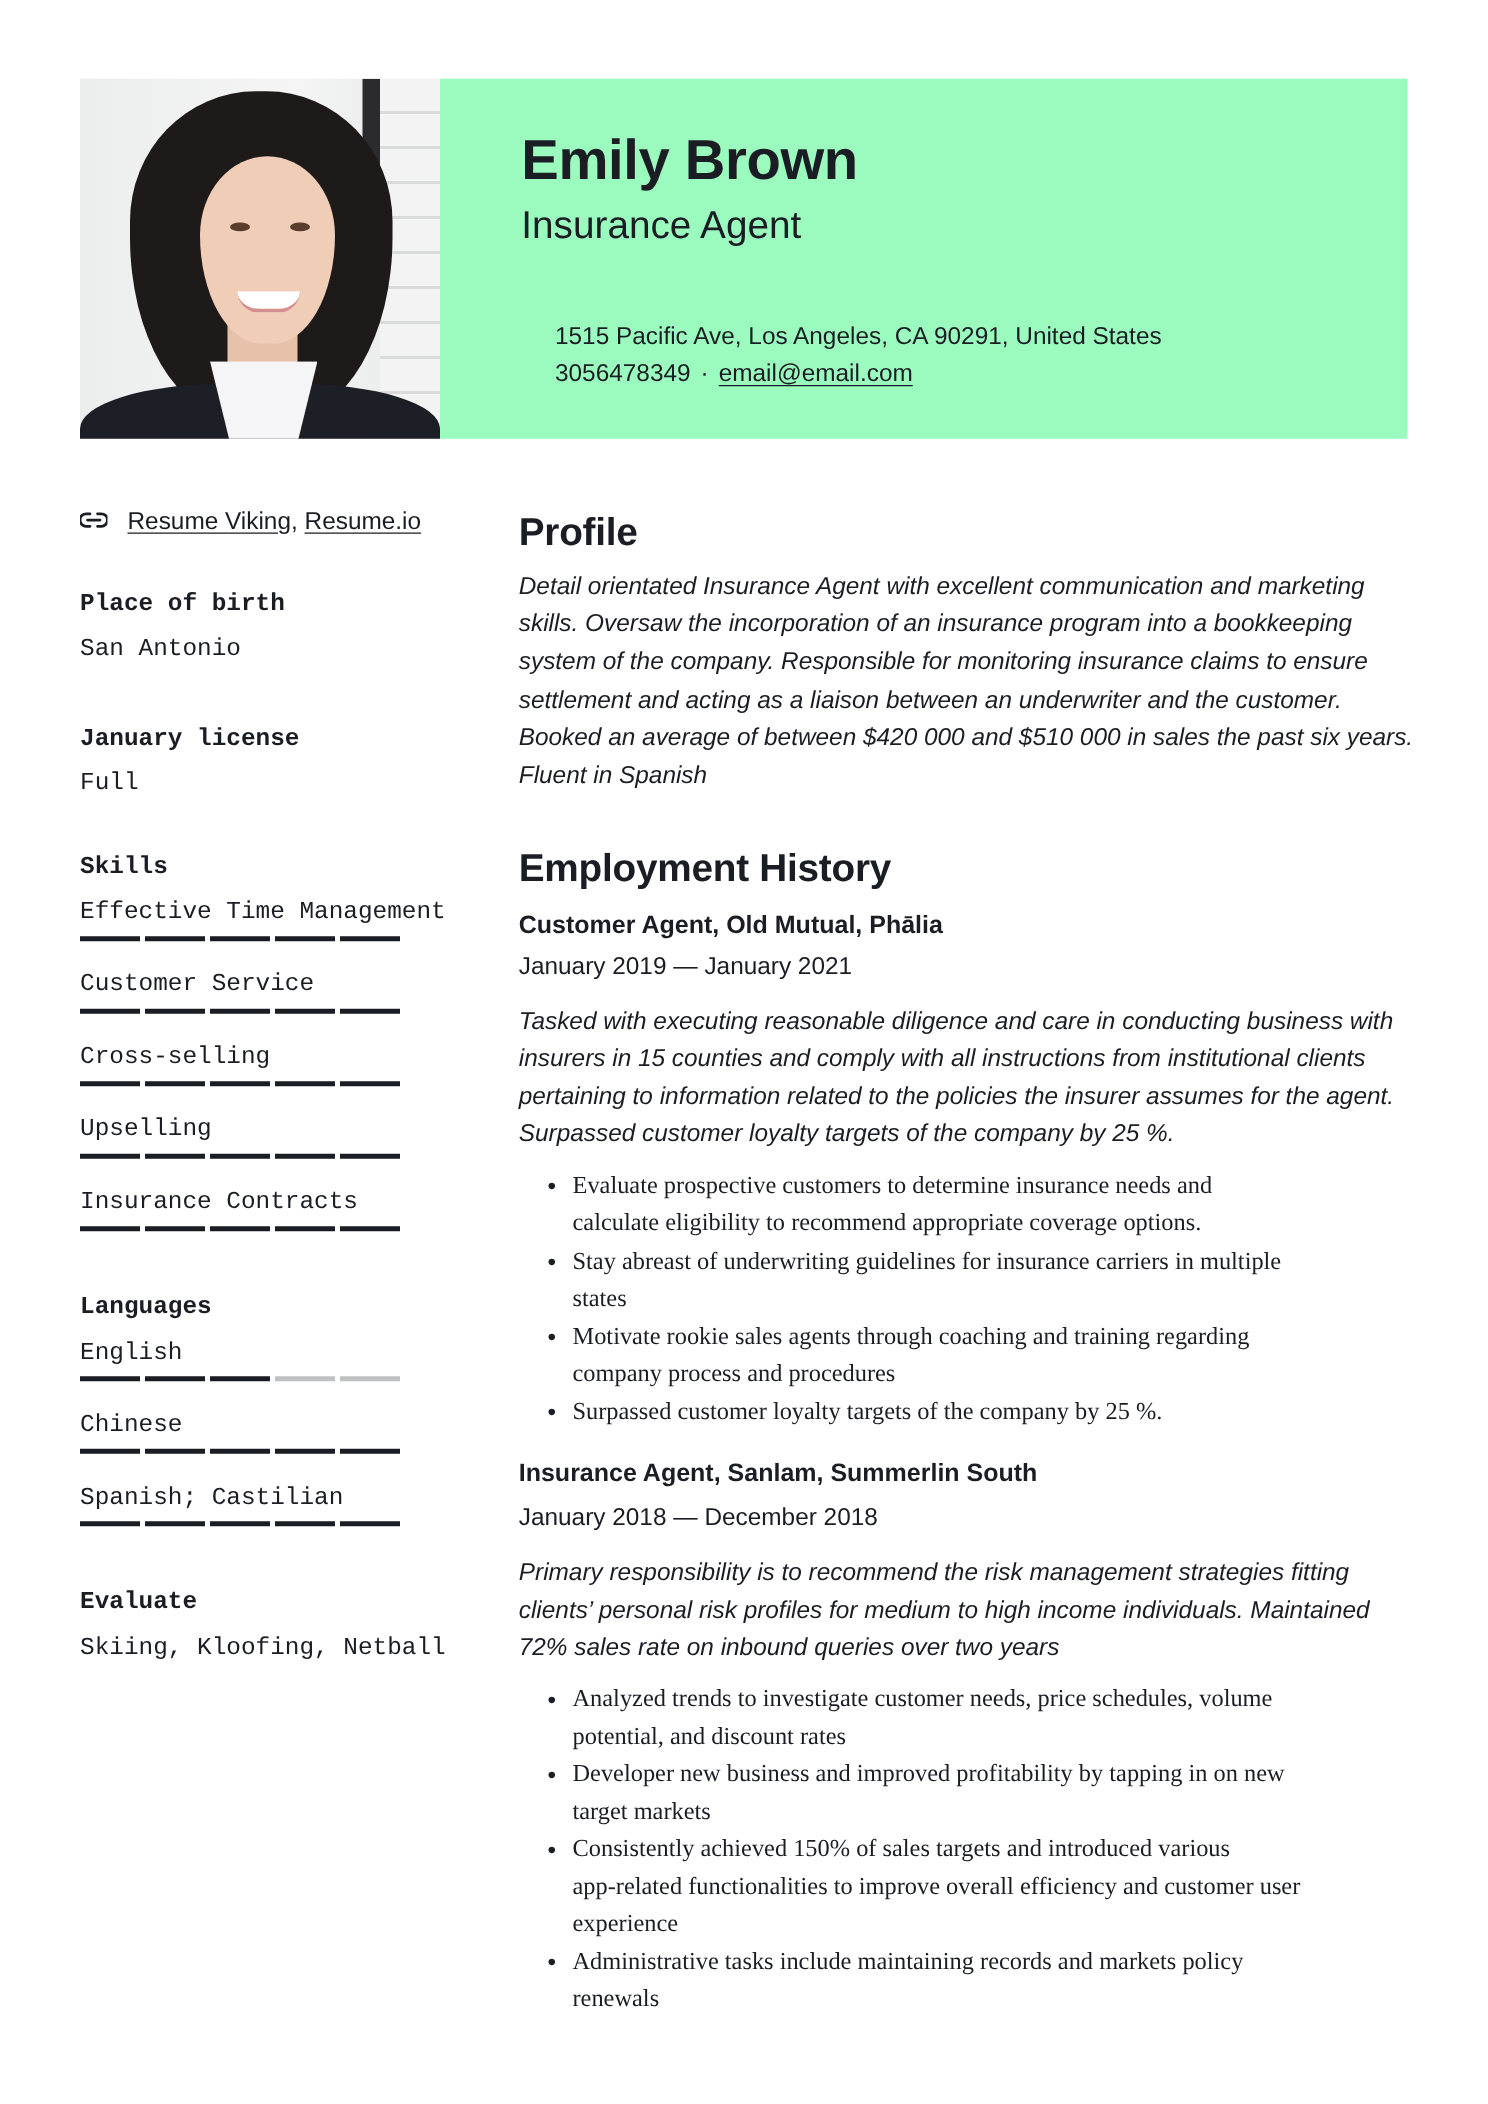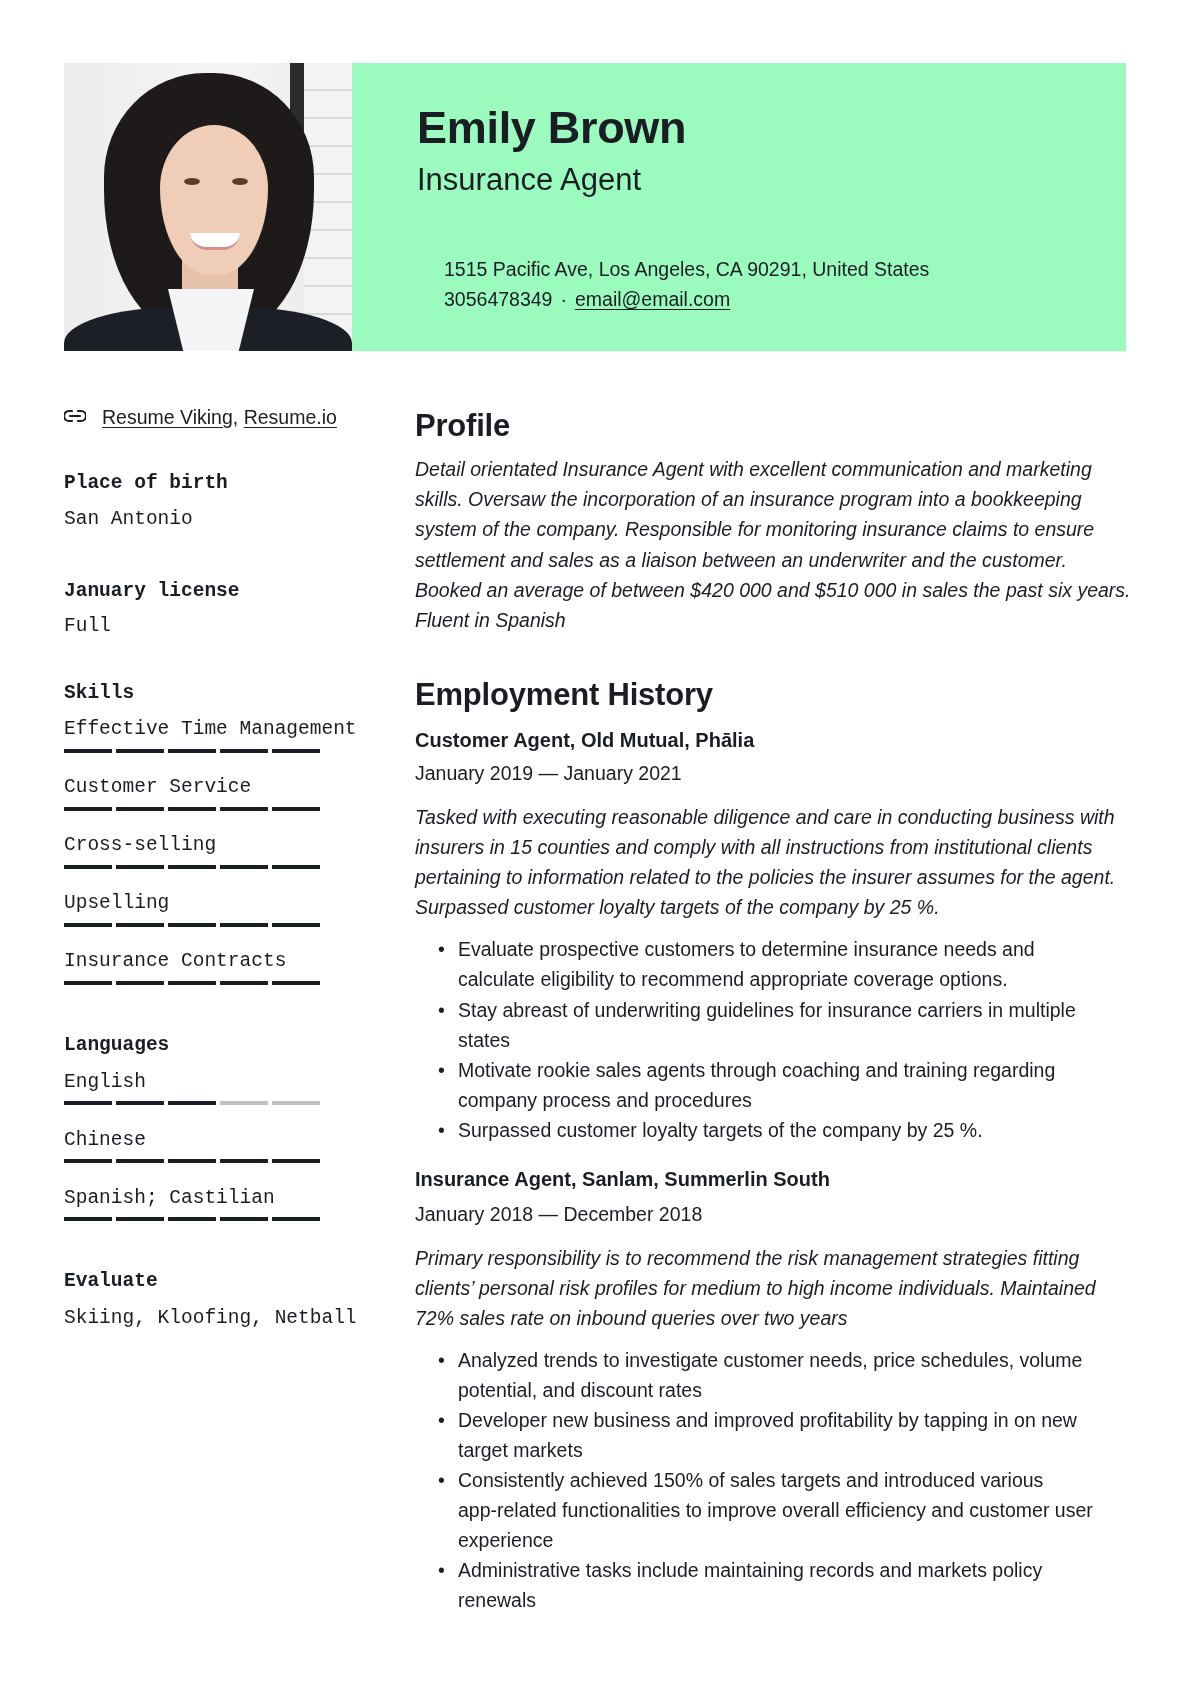--- a/index.html
+++ b/index.html
@@ -42,21 +42,21 @@
   .link-icon { position:absolute; left:64px; top:409px; width:22px; height:14px; }
   .bars { position:absolute; left:64px; height:4px; width:256px; }
   .seg { position:absolute; top:0; width:48px; height:4px; background:#1a1d24; }
   .seg.off { background:#bfc1c2; }
 
   
   .rc { left: 415px; }
   .h2 { font-size: 31px; font-weight: bold; height: 40px; line-height: 40px; letter-spacing: -0.2px; }
   .jobh { font-weight: bold; font-size: 20px; }
   .bullet-dot { position:absolute; left: 438px; white-space: nowrap; font-size: 19.5px; line-height: 30px; height:30px; }
-  .bl { left: 458px; }
+  .bl { left: 458px; font-family: Liberation Serif, serif; }
 </style>
 </head>
 <body>
 
 <div id="header-photo" class="abs">
   <div class="ph-wall"></div>
   <div class="ph-frame"></div>
   <div class="ph-grid"></div>
   <div class="ph-hair"></div>
   <div class="ph-neck"></div>
@@ -161,21 +161,21 @@
 </div>
 
 <div class="line lc label" style="top:1266px">Evaluate</div>
 <div class="line lc" style="top:1303px">Skiing, Kloofing, Netball</div>
 
 <div class="line rc h2" style="top:406px">Profile</div>
 <div>
   <div class="line rc it" style="top:454px">Detail orientated Insurance Agent with excellent communication and marketing</div>
   <div class="line rc it" style="top:484px">skills. Oversaw the incorporation of an insurance program into a bookkeeping</div>
   <div class="line rc it" style="top:514px">system of the company. Responsible for monitoring insurance claims to ensure</div>
-  <div class="line rc it" style="top:545px">settlement and sales as a liaison between an underwriter and the customer.</div>
+  <div class="line rc it" style="top:545px">settlement and acting as a liaison between an underwriter and the customer.</div>
   <div class="line rc it" style="top:575px">Booked an average of between $420 000 and $510 000 in sales the past six years.</div>
   <div class="line rc it" style="top:605px">Fluent in Spanish</div>
 </div>
 
 <div class="line rc h2" style="top:675px">Employment History</div>
 
 <div>
   <div class="line rc jobh" style="top:725px">Customer Agent, Old Mutual, Phālia</div>
   <div class="line rc" style="top:758px">January 2019 — January 2021</div>
   <div class="line rc it" style="top:802px">Tasked with executing reasonable diligence and care in conducting business with</div>

